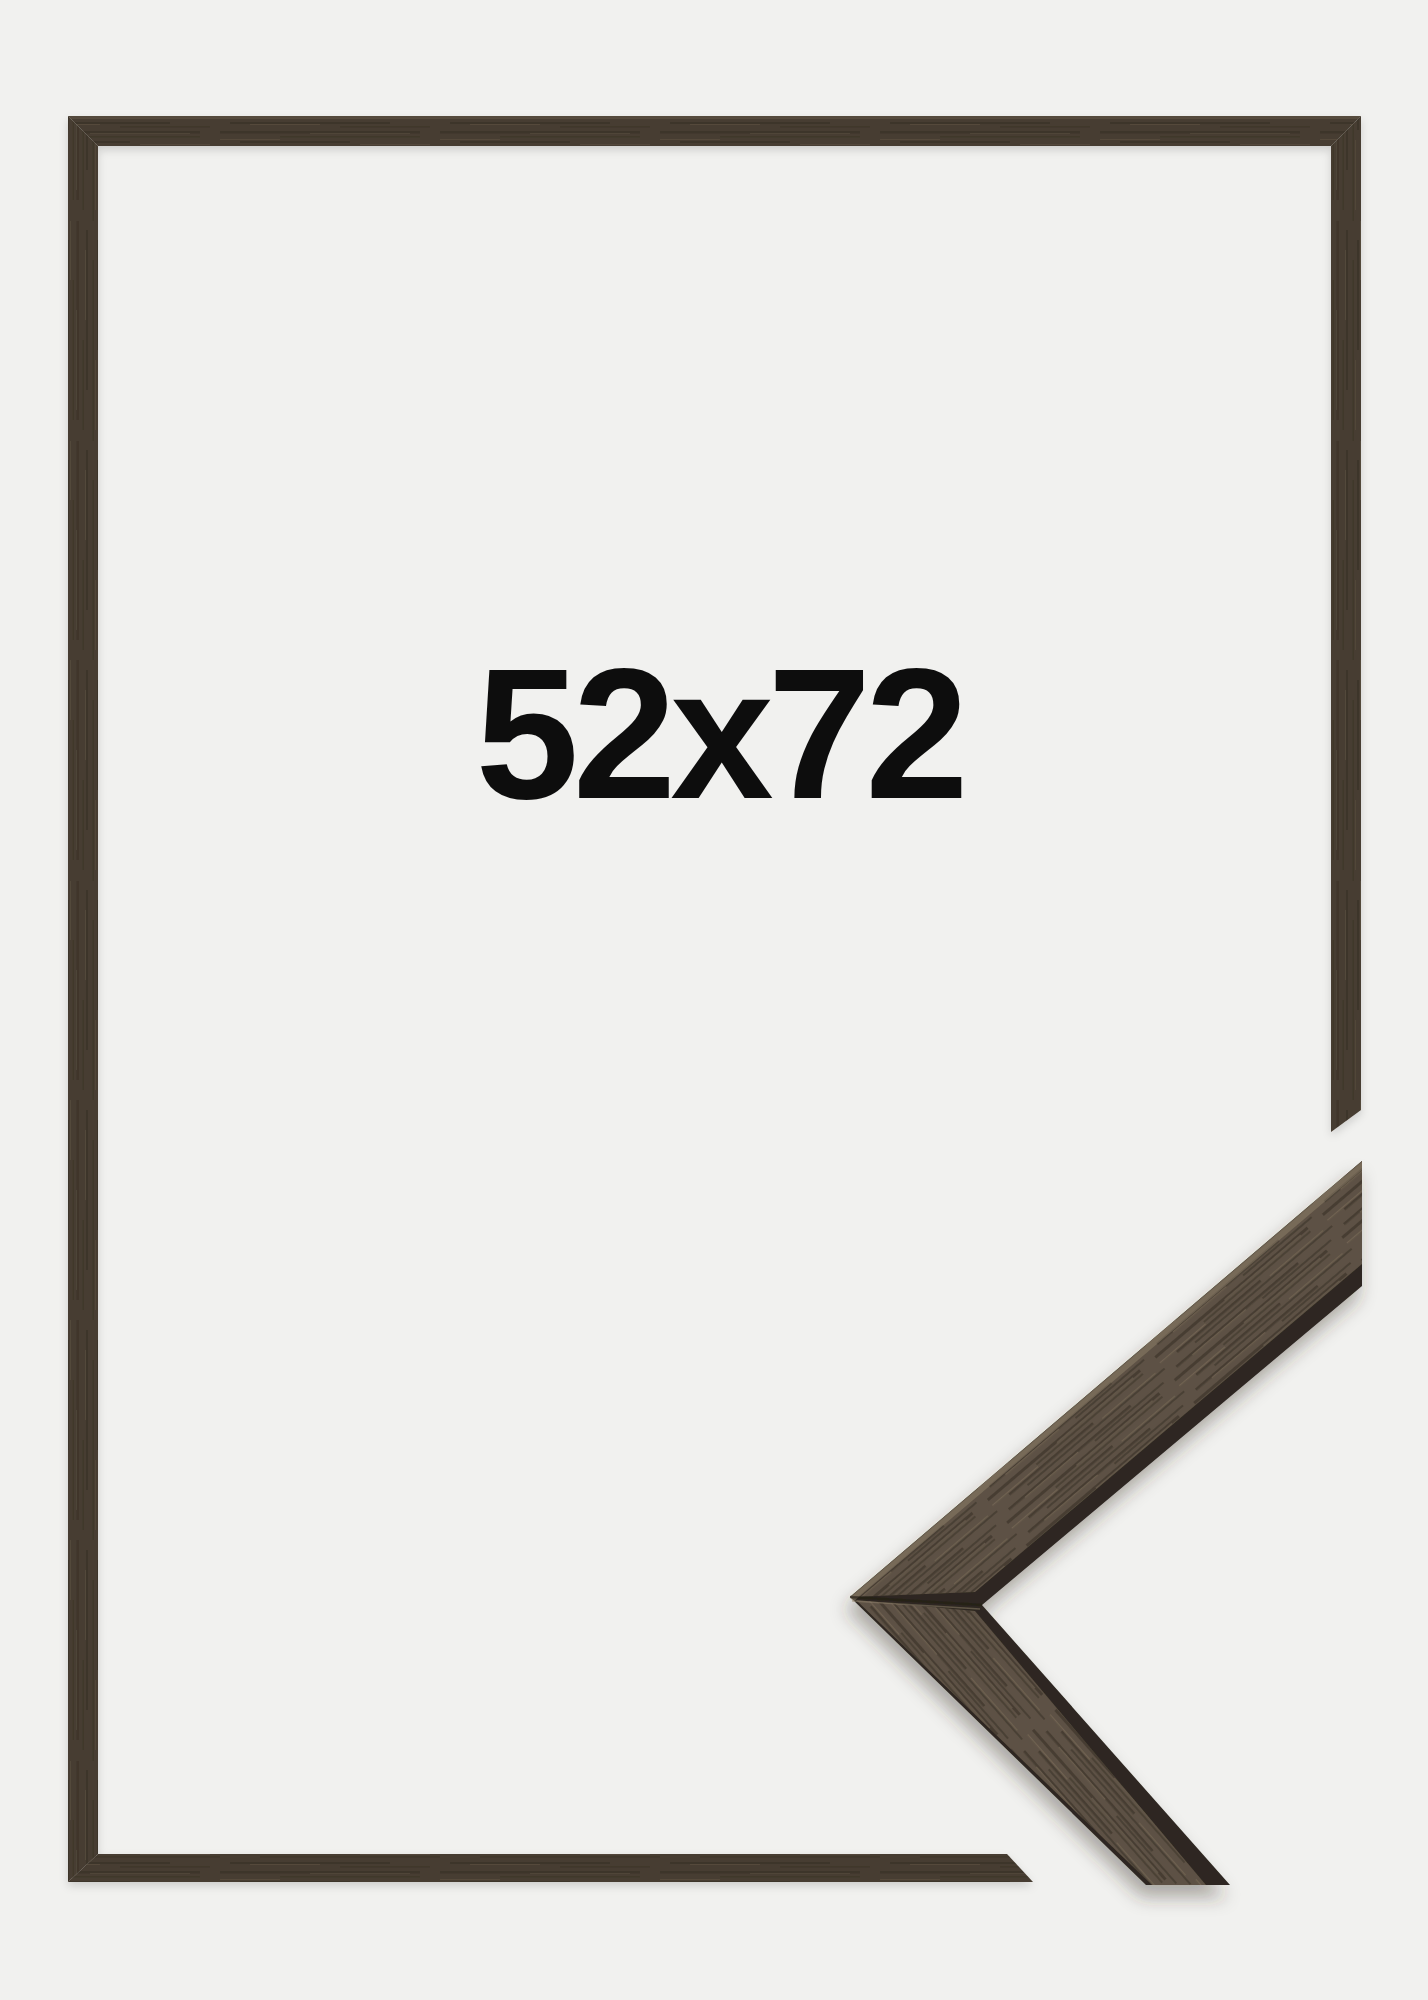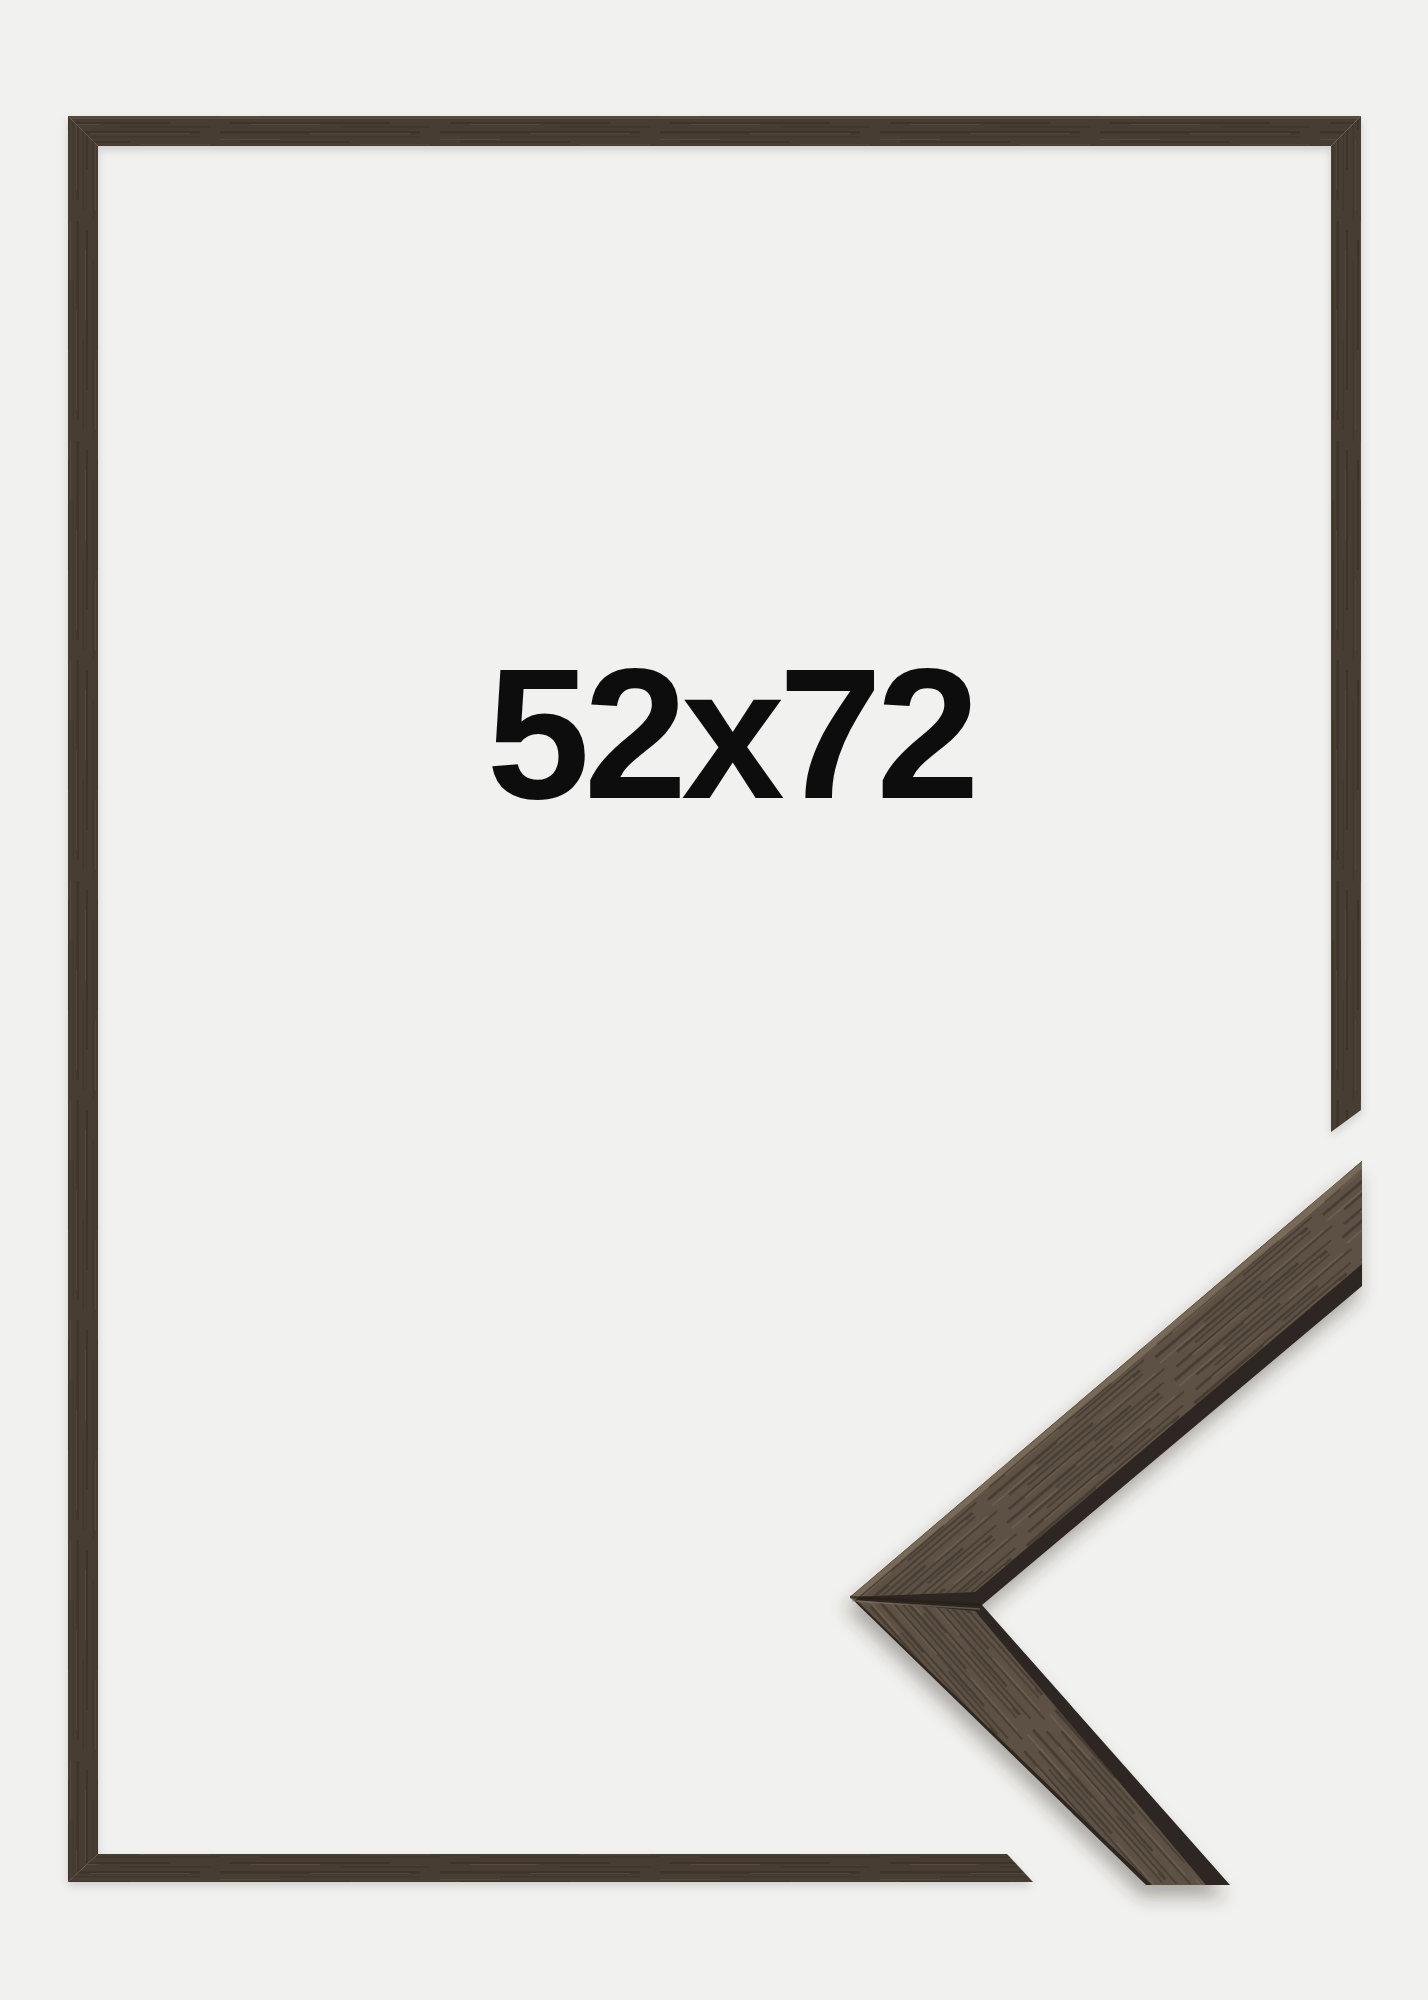--- a/index.html
+++ b/index.html
@@ -16,21 +16,21 @@
     position: absolute;
     left: 0; top: 0;
     width: 1428px; height: 2000px;
     display: block;
   }
   .size-label {
     position: absolute;
     top: 641px;
     left: 50%;
     transform: translateX(-50%);
-    margin-left: 16px;
+    margin-left: 5px;
     font-size: 186px;
     line-height: 1;
     font-weight: 700;
     letter-spacing: -6px;
     color: var(--c-text-color, #0d0d0d);
     white-space: nowrap;
     user-select: none;
   }
 </style>
 </head>

